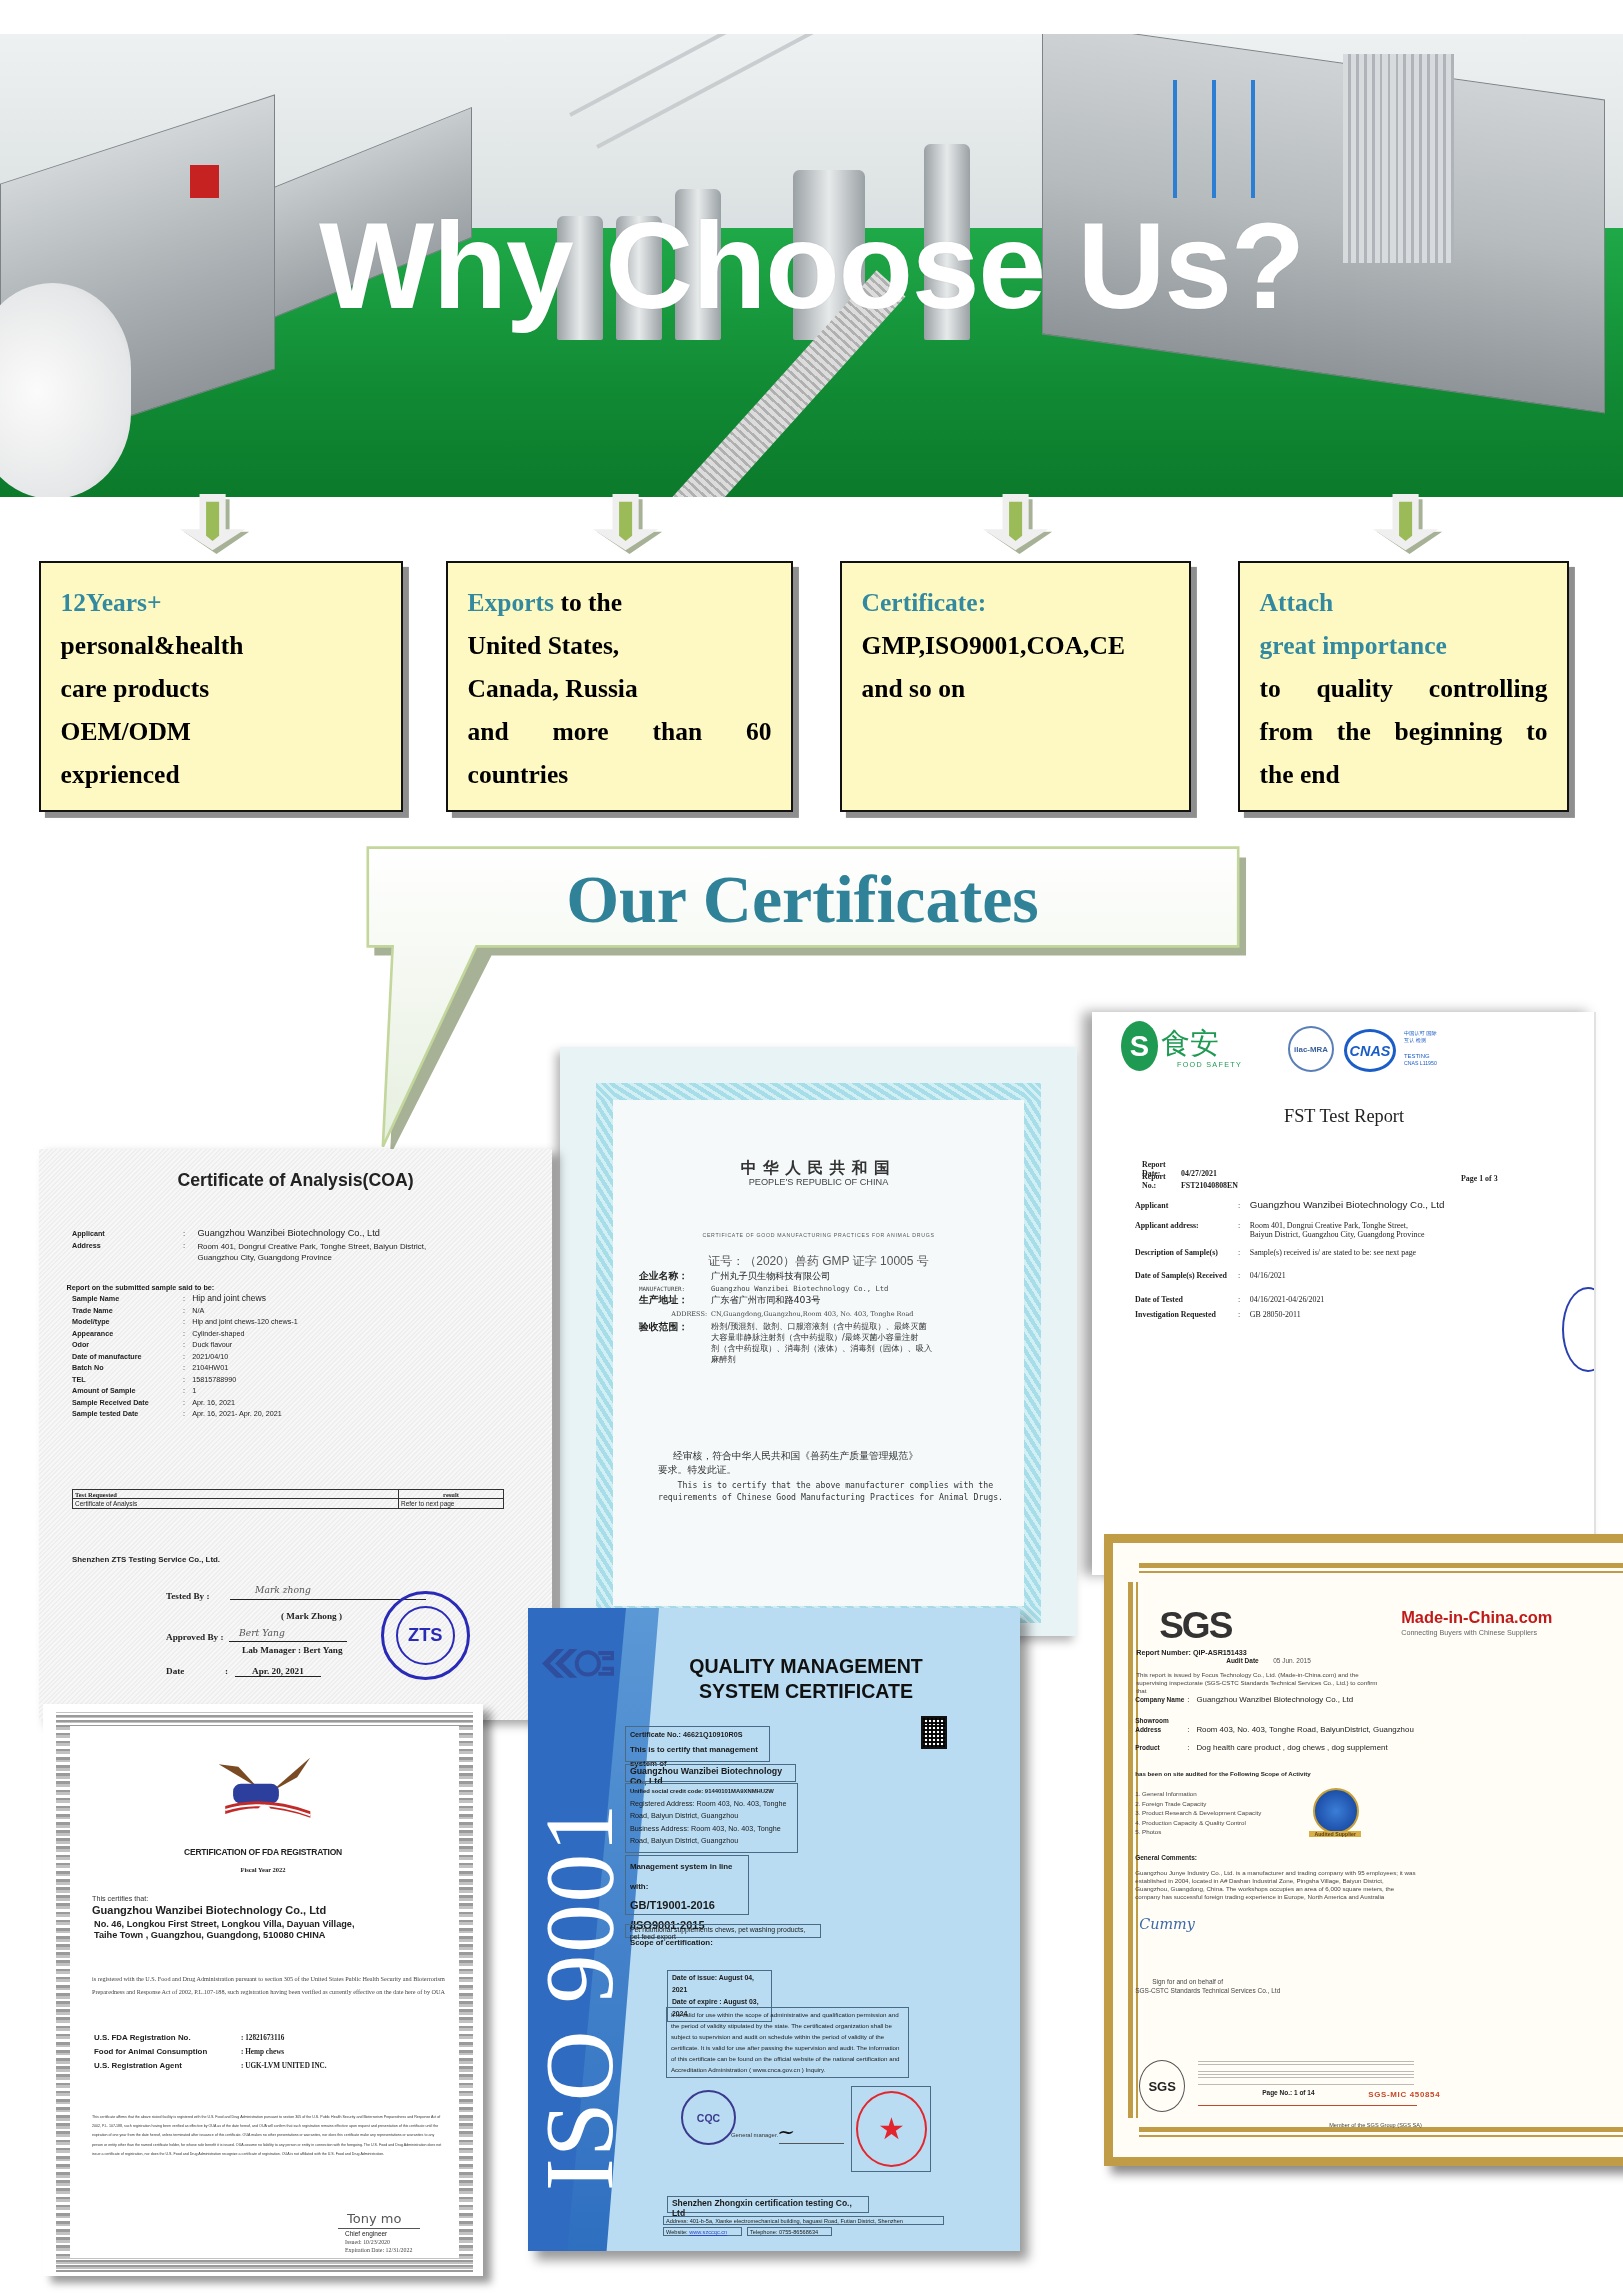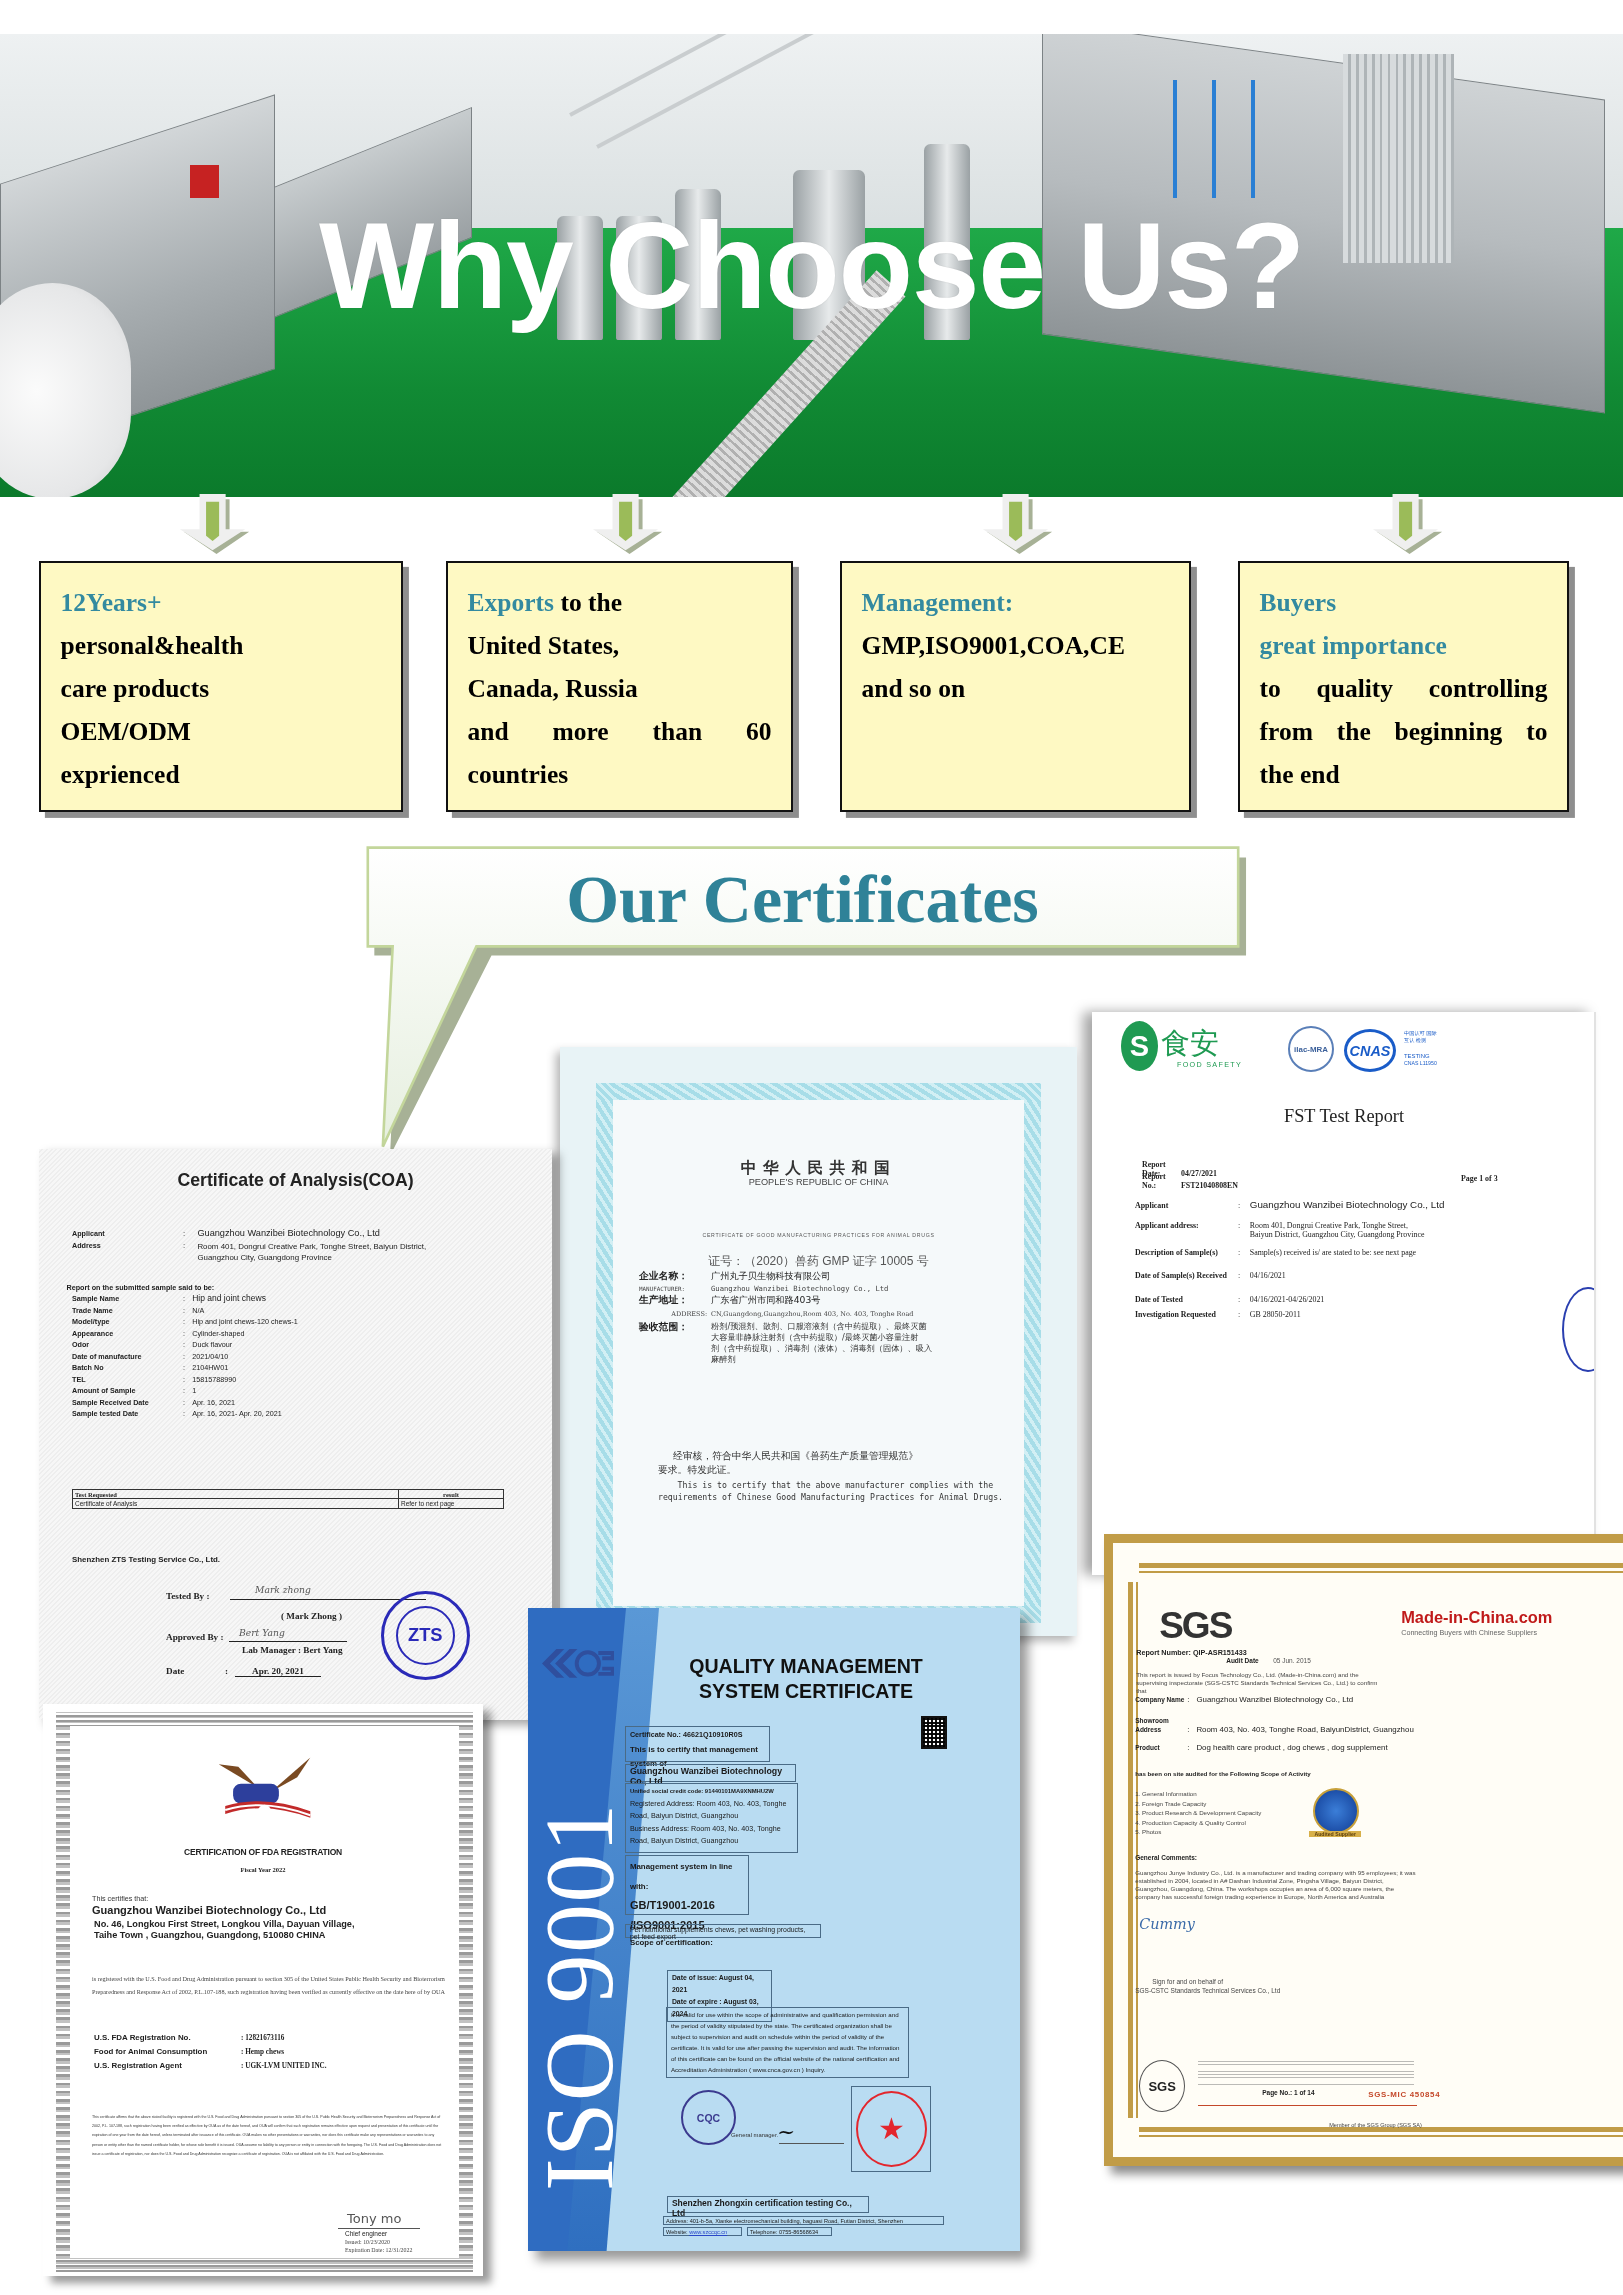--- a/index.html
+++ b/index.html
@@ -164,26 +164,26 @@
   <div>exprienced</div>
 </div>
 <div class="feature-box fb2">
   <div><span class="accent">Exports</span><span> to the</span></div>
   <div>United States,</div>
   <div>Canada, Russia</div>
   <div class="just">and more than 60</div>
   <div>countries</div>
 </div>
 <div class="feature-box fb3">
-  <div class="accent">Management:</div>
+  <div class="accent">Certificate:</div>
   <div>GMP,ISO9001,COA,CE</div>
   <div>and so on</div>
 </div>
 <div class="feature-box fb4">
-  <div class="accent">Buyers</div>
+  <div class="accent">Attach</div>
   <div class="accent">great importance</div>
   <div class="just">to quality controlling</div>
   <div class="just">from the beginning to</div>
   <div>the end</div>
 </div>
 
 <div class="callout">
   <svg width="1623" height="1152" viewBox="0 0 2480 1760">
     <defs>
       <linearGradient id="cg" x1="0" y1="0" x2="0" y2="1">

